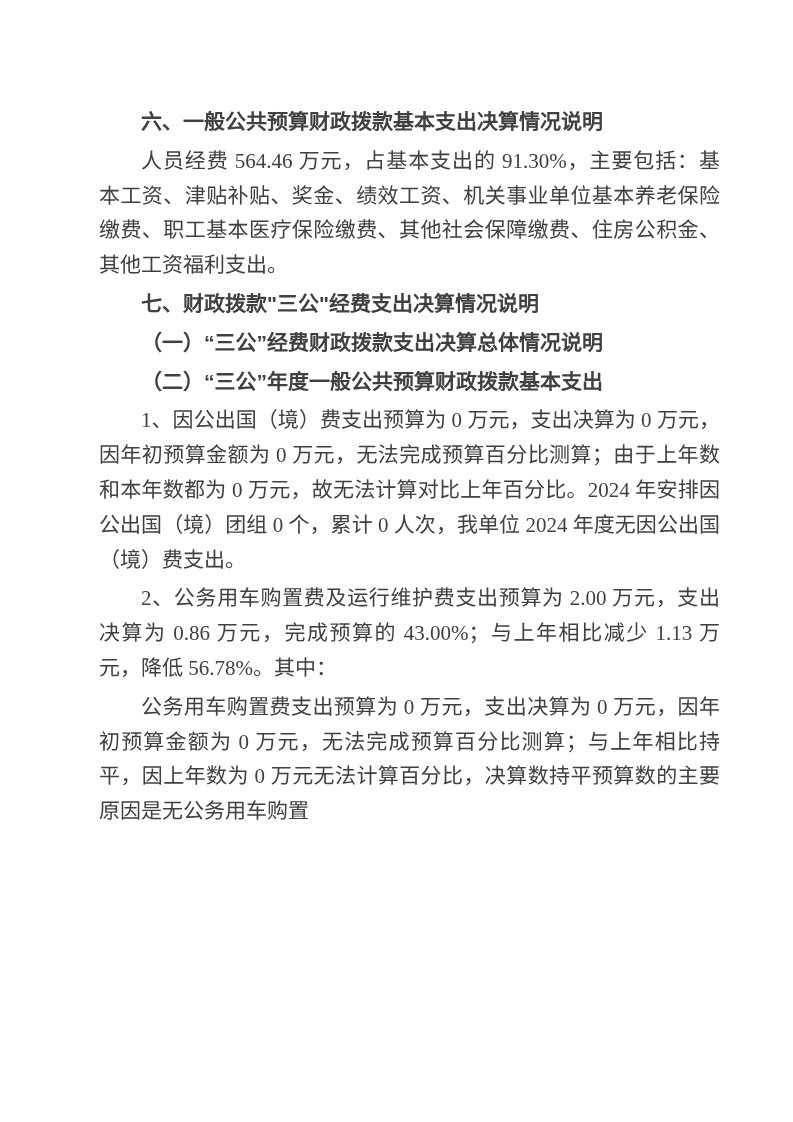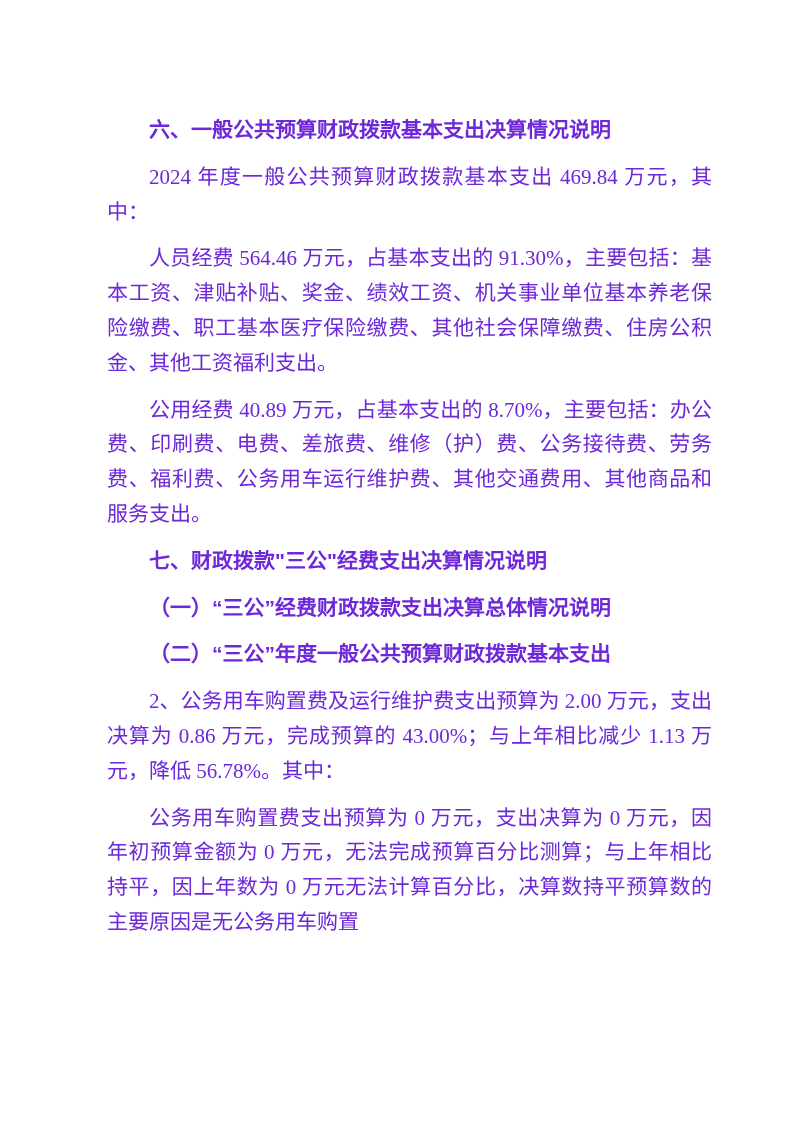--- a/index.html
+++ b/index.html
@@ -15,47 +15,46 @@
     overflow: hidden;
     color: #000000;
   }
   .content {
     position: absolute;
     left: 95px;
     top: 101px;
     width: 629px;
   }
   .para, .heading {
-    margin: 12px;
+    margin: 4px;
     padding: 0;
     font-size: 21px;
     line-height: 34.8px;
     text-indent: 42px;
     text-align: justify;
     text-justify: inter-character;
     word-break: break-all;
-    color: #6d28d9;
+    color: #404040;
   }
   .para {
     font-family: "Liberation Serif", "DejaVu Serif", serif;
     font-weight: normal;
   }
   .heading {
     font-family: "Liberation Sans", "DejaVu Sans", sans-serif;
     font-weight: bold;
   }
 </style>
 </head>
 <body>
 
 <div class="page">
   <div class="content">
     <h2 class="heading">六、一般公共预算财政拨款基本支出决算情况说明</h2>
-    <p class="para">2024 年度一般公共预算财政拨款基本支出 469.84 万元，其中：</p>
     <p class="para">人员经费 564.46 万元，占基本支出的 91.30%，主要包括：基本工资、津贴补贴、奖金、绩效工资、机关事业单位基本养老保险缴费、职工基本医疗保险缴费、其他社会保障缴费、住房公积金、其他工资福利支出。</p>
-    <p class="para">公用经费 40.89 万元，占基本支出的 8.70%，主要包括：办公费、印刷费、电费、差旅费、维修（护）费、公务接待费、劳务费、福利费、公务用车运行维护费、其他交通费用、其他商品和服务支出。</p>
     <h2 class="heading">七、财政拨款"三公"经费支出决算情况说明</h2>
     <h2 class="heading">（一）“三公”经费财政拨款支出决算总体情况说明</h2>
     <h2 class="heading">（二）“三公”年度一般公共预算财政拨款基本支出</h2>
+    <p class="para">1、因公出国（境）费支出预算为 0 万元，支出决算为 0 万元，因年初预算金额为 0 万元，无法完成预算百分比测算；由于上年数和本年数都为 0 万元，故无法计算对比上年百分比。2024 年安排因公出国（境）团组 0 个，累计 0 人次，我单位 2024 年度无因公出国（境）费支出。</p>
     <p class="para">2、公务用车购置费及运行维护费支出预算为 2.00 万元，支出决算为 0.86 万元，完成预算的 43.00%；与上年相比减少 1.13 万元，降低 56.78%。其中：</p>
     <p class="para">公务用车购置费支出预算为 0 万元，支出决算为 0 万元，因年初预算金额为 0 万元，无法完成预算百分比测算；与上年相比持平，因上年数为 0 万元无法计算百分比，决算数持平预算数的主要原因是无公务用车购置</p>
   </div>
 </div>
 
 </body></html>

